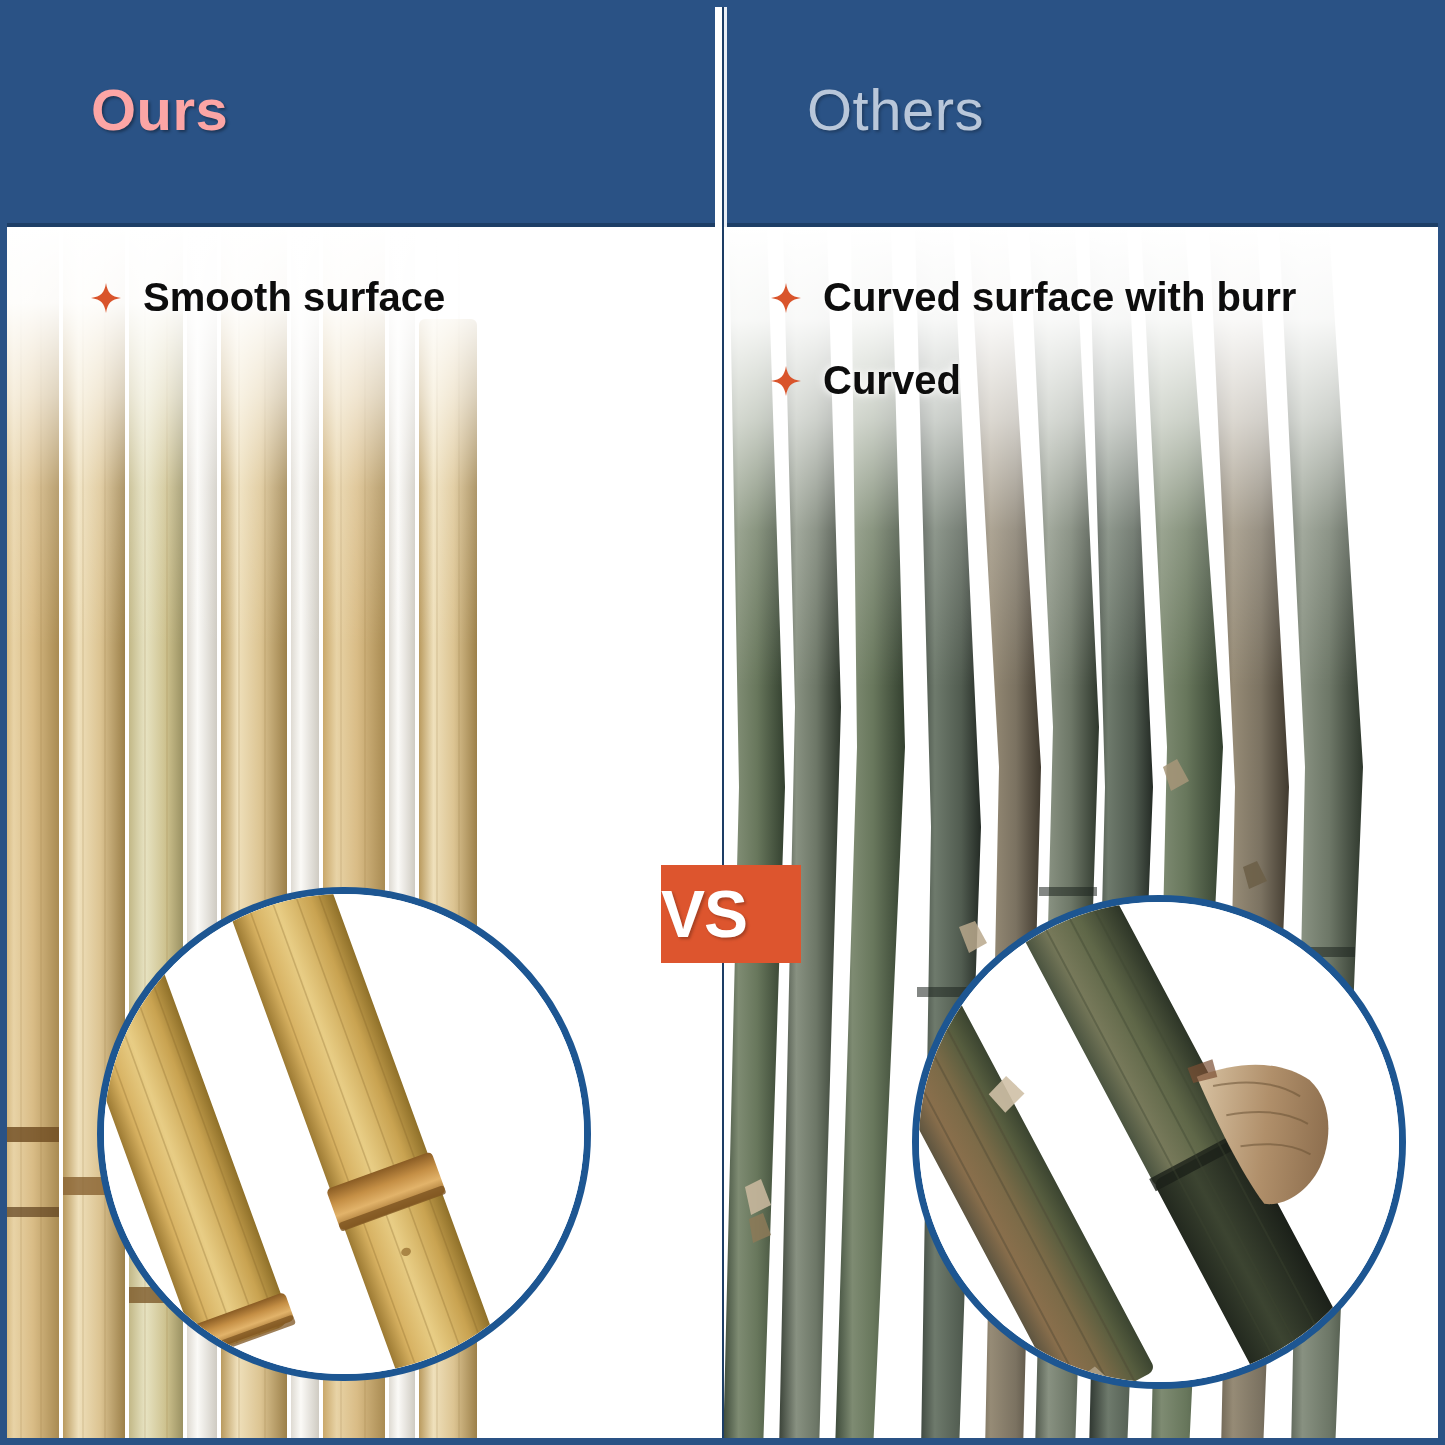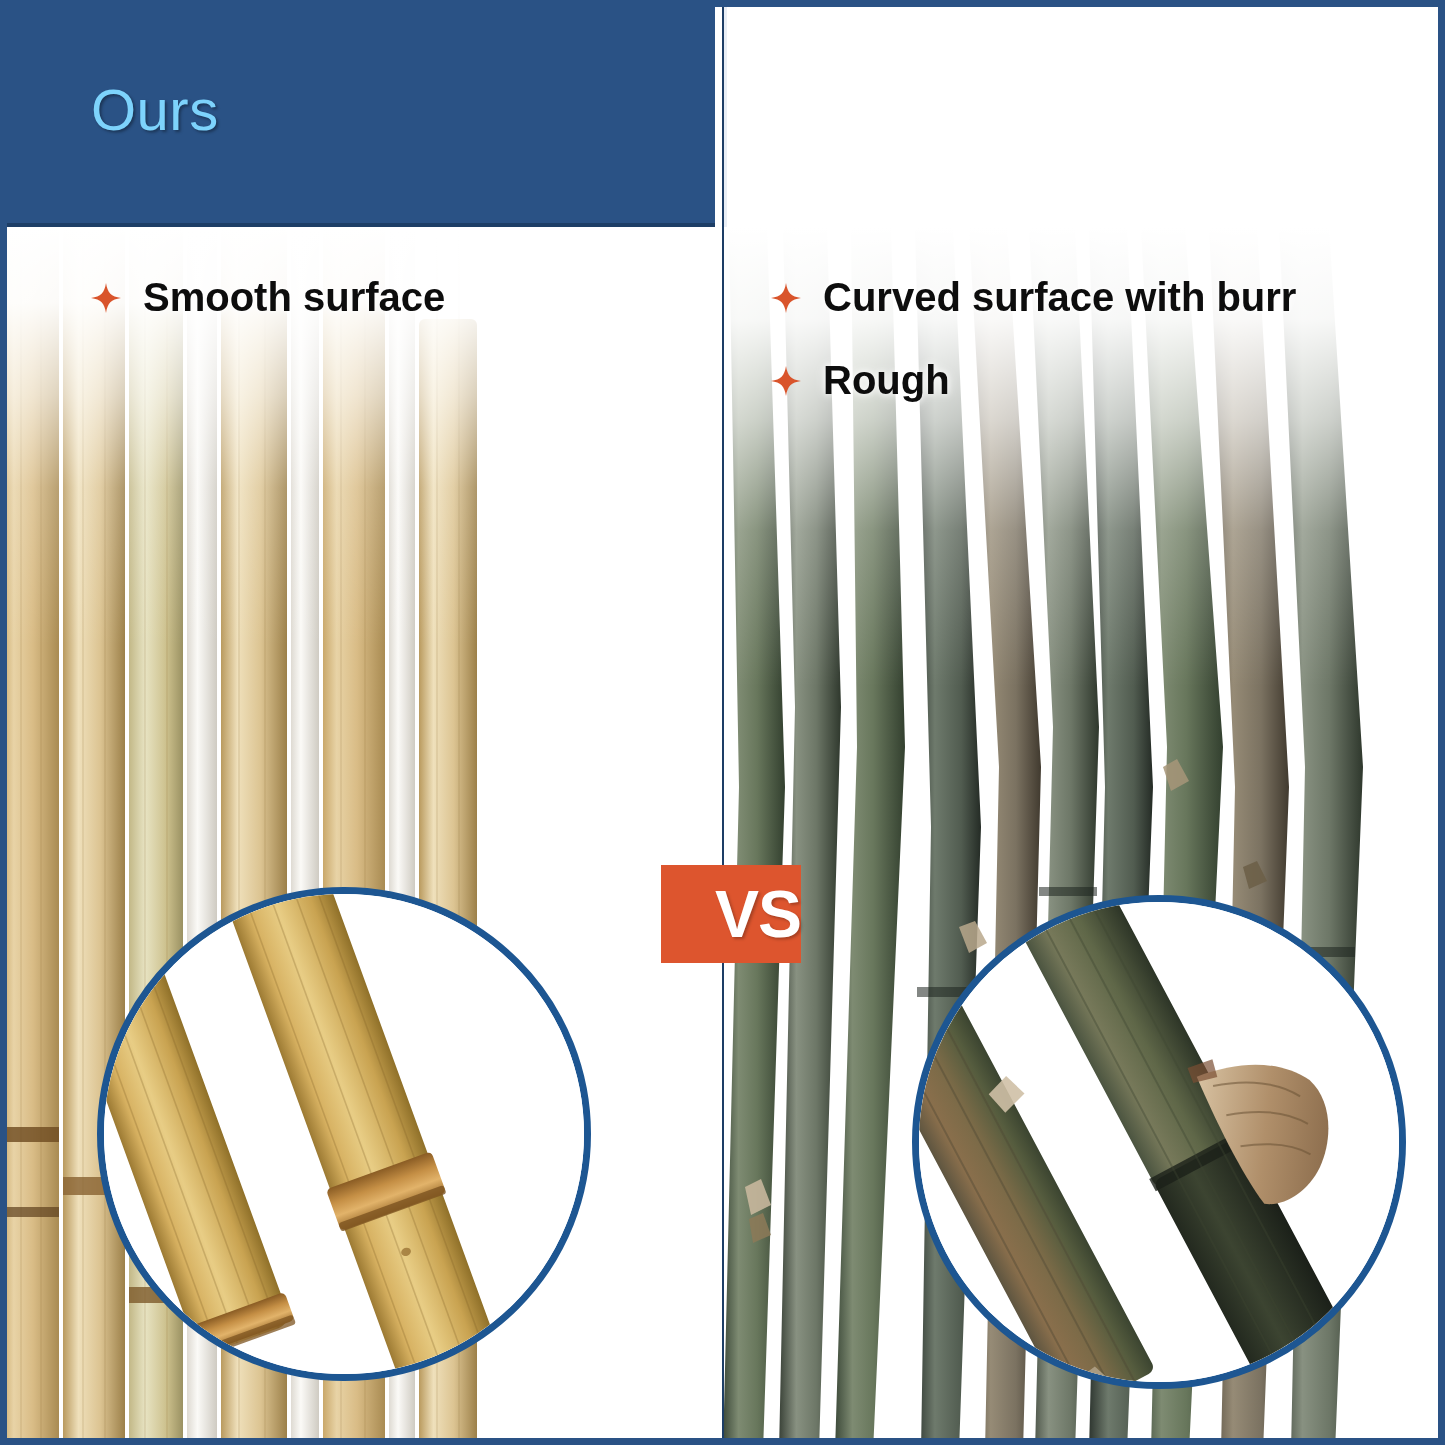--- a/index.html
+++ b/index.html
@@ -58,22 +58,22 @@
   }
   .header-title {
     position: absolute;
     left: 84px;
     top: 74px;
     font-size: 58px;
     line-height: 1;
     letter-spacing: 0.5px;
   }
   .title-ours {
-    color: #7dd3fc;
-    font-weight: normal;
+    color: #fca5a5;
+    font-weight: bold;
     text-shadow: 2px 2px 3px rgba(0,0,0,0.35);
   }
   .title-others {
     color: #b9c7da;
     font-weight: normal;
     text-shadow: 2px 2px 3px rgba(0,0,0,0.25);
   }
 
   
   .divider {
@@ -137,21 +137,21 @@
   .vs-badge {
     position: absolute;
     left: 654px;
     top: 858px;
     width: 140px;
     height: 98px;
     background: #dd552e;
     z-index: 30;
     display: flex;
     align-items: center;
-    justify-content: flex-end;
+    justify-content: flex-start;
   }
   .vs-label {
     color: #ffffff;
     font-size: 66px;
     font-weight: bold;
     line-height: 1;
     letter-spacing: -1px;
     text-shadow: 2px 2px 3px rgba(0,0,0,0.25);
   }
 
@@ -393,21 +393,21 @@
         <div class="bullet-row">
           <svg class="bullet-star" viewBox="0 0 24 24">
             <path d="M12 0 C13.3 8 16 10.7 24 12 C16 13.3 13.3 16 12 24 C10.7 16 8 13.3 0 12 C8 10.7 10.7 8 12 0 Z" fill="#d9542b"></path>
           </svg>
           <span class="bullet-text">Curved surface with burr</span>
         </div>
         <div class="bullet-row">
           <svg class="bullet-star" viewBox="0 0 24 24">
             <path d="M12 0 C13.3 8 16 10.7 24 12 C16 13.3 13.3 16 12 24 C10.7 16 8 13.3 0 12 C8 10.7 10.7 8 12 0 Z" fill="#d9542b"></path>
           </svg>
-          <span class="bullet-text">Rough</span>
+          <span class="bullet-text">Curved</span>
         </div>
       </div>
 
       <div class="zoom-circle zoom-right">
         <svg class="zoom-inner" viewBox="0 0 480 480" preserveAspectRatio="none">
           <defs>
             <linearGradient id="rz1" x1="0" y1="0" x2="1" y2="0">
               <stop offset="0%" stop-color="#5e5540"></stop>
               <stop offset="22%" stop-color="#8a6f4c"></stop>
               <stop offset="52%" stop-color="#7a6a47"></stop>
@@ -461,20 +461,23 @@
               <path d="M314 216 C348 226 374 244 386 266"></path>
               <path d="M312 248 C344 258 368 274 380 294"></path>
               <path d="M310 282 C338 292 358 306 368 322"></path>
             </g>
             <path d="M300 188 l26 4 l-4 18 l-24 -6 Z" fill="#7a4f33" opacity=".7"></path>
           </g>
         </svg>
       </div>
     </div>
 
+    <div class="header">
+      <div class="header-title title-others">Others</div>
+    </div>
   </div>
 
   <div class="divider-gap"></div>
   <div class="divider"></div>
   <div class="divider-head"></div>
 
   <div class="vs-badge">
     <span class="vs-label">VS</span>
   </div>
 

